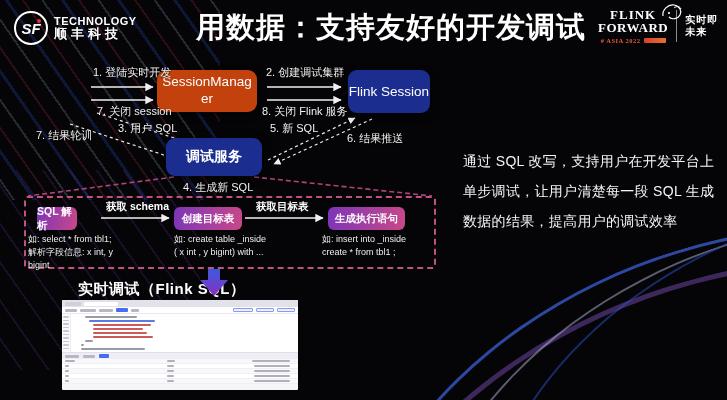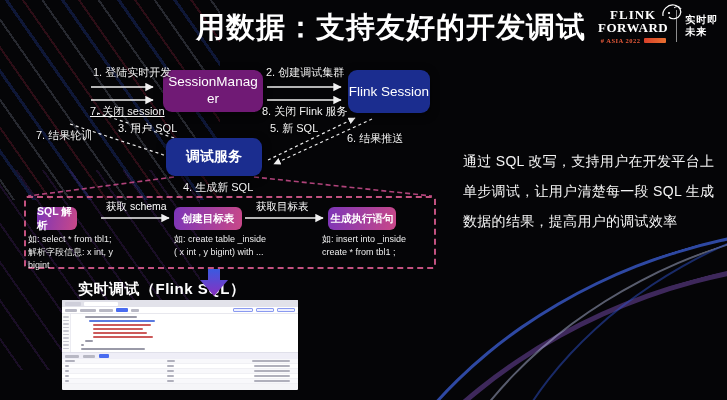--- a/index.html
+++ b/index.html
@@ -45,42 +45,42 @@
   .squirrel { position:absolute; right:-16px; top:-6px; }
   .flink-div { width:1px; height:32px; background:rgba(255,255,255,.55); }
   .flink-slogan { font-size:10px; font-weight:bold; line-height:1.25; letter-spacing:1px; }
 
   
   .node { position:absolute; display:flex; align-items:center; justify-content:center;
           text-align:center; color:#fff; border-radius:9px; font-weight:bold;
           box-shadow:0 2px 8px rgba(0,0,0,.6); }
   .node-user { left:25px; top:74px; width:65px; height:44px; font-size:15px;
                background:linear-gradient(135deg,#4a35a8,#b03090); }
-  .node-sm { left:163px; top:70px; width:100px; height:42px; font-size:13.5px; font-weight:normal;
-             background:#701a75; word-break:break-all; line-height:1.25; padding:0 3px; }
+  .node-sm { left:157px; top:70px; width:100px; height:42px; font-size:13.5px; font-weight:normal;
+             background:#c2410c; word-break:break-all; line-height:1.25; padding:0 3px; }
   .node-fs { left:348px; top:70px; width:82px; height:43px; font-size:13.5px; font-weight:normal;
              background:#1b2d8f; line-height:1.3; }
   .node-ds { left:166px; top:138px; width:96px; height:38px; font-size:14px;
              background:#1b2d8f; }
 
   .edge-label { position:absolute; font-size:11px; color:#f2f2f2; white-space:nowrap;
                 text-shadow:0 1px 2px #000; }
 
   svg.overlay { position:absolute; left:0; top:0; pointer-events:none; }
 
   
   .pipe-box { position:absolute; left:24px; top:196px; width:412px; height:73px;
               border:2px dashed #c2517f; border-radius:3px; }
   .step { position:absolute; display:flex; align-items:center; justify-content:center;
           border-radius:6px; font-size:10.5px; font-weight:bold; color:#fff;
           background:linear-gradient(100deg,#7c35b8,#c94888); }
   .step0 { left:37px; top:207px; width:40px; height:23px;border-radius:6px; }
   .step1 { left:174px; top:207px; width:68px; height:23px; }
-  .step2 { left:328px; top:207px; width:68px; height:23px; }
-  .pipe-arrow-label { position:absolute; font-size:10.5px; font-weight:normal; color:#fff; white-space:nowrap; }
+  .step2 { left:328px; top:207px; width:77px; height:23px; }
+  .pipe-arrow-label { position:absolute; font-size:10.5px; font-weight:bold; color:#fff; white-space:nowrap; }
   .example { position:absolute; font-size:9px; line-height:1.45; color:#eee; white-space:pre-line; }
   .ex0 { left:28px; top:233px; width:150px; }
   .ex1 { left:174px; top:233px; width:125px; }
   .ex2 { left:322px; top:233px; width:112px; }
 
   
   .preview-caption { position:absolute; left:78px; top:280px; font-size:15px; font-weight:bold; letter-spacing:.5px; }
   .down-arrow { position:absolute; left:200px; top:269px; }
 
   .ide { position:absolute; left:62px; top:300px; width:236px; height:90px;
@@ -113,20 +113,30 @@
 
 <div id="stage">
 
   <div class="streak s1"></div>
   <div class="streak s2"></div>
   <div class="arc a1"></div>
   <div class="arc a2"></div>
   <div class="arc a3"></div>
   <div class="arc a4"></div>
 
+  <div class="sf-logo">
+    <div class="sf-circle">
+      <span>SF</span>
+      <span class="sf-dot"></span>
+    </div>
+    <div class="sf-text">
+      <div class="sf-tech">TECHNOLOGY</div>
+      <div class="sf-cn">顺丰科技</div>
+    </div>
+  </div>
 
   <div class="slide-title">用数据：支持友好的开发调试</div>
 
   <div class="flink-logo">
     <div class="flink-main">
       <svg class="squirrel" width="24" height="22" viewBox="0 0 24 22">
         <path d="M3,14 C2,8 8,2 14,3 C20,4 22,9 20,13 C18,17 12,18 9,15" fill="none" stroke="#fff" stroke-width="1.2"></path>
         <path d="M14,6 C16,4 20,4 21,7" fill="none" stroke="#fff" stroke-width="1"></path>
         <circle cx="9" cy="11" r="1.1" fill="#fff"></circle>
       </svg>
@@ -166,21 +176,21 @@
 
     <line x1="101" y1="218" x2="169" y2="218" stroke="#f0f0f0" stroke-width="1.4" marker-end="url(#aw)"></line>
     <line x1="245" y1="218" x2="323" y2="218" stroke="#f0f0f0" stroke-width="1.4" marker-end="url(#aw)"></line>
   </svg>
 
   <div class="node node-sm">SessionManager</div>
   <div class="node node-ds">调试服务</div>
   <div class="node node-fs">Flink Session</div>
 
   <div class="edge-label" style="left:93px;  top:65px;">1. 登陆实时开发</div>
-  <div class="edge-label" style="left:90px;  top:104px;text-decoration:underline;">7. 关闭 session</div>
+  <div class="edge-label" style="left:97px;  top:104px;">7. 关闭 session</div>
   <div class="edge-label" style="left:266px; top:65px;">2. 创建调试集群</div>
   <div class="edge-label" style="left:262px; top:104px;">8. 关闭 Flink 服务</div>
   <div class="edge-label" style="left:118px; top:121px;">3. 用户 SQL</div>
   <div class="edge-label" style="left:36px;  top:128px;">7. 结果轮训</div>
   <div class="edge-label" style="left:270px; top:121px;">5. 新 SQL</div>
   <div class="edge-label" style="left:347px; top:131px;">6. 结果推送</div>
   <div class="edge-label" style="left:183px; top:180px;">4. 生成新 SQL</div>
 
   <div class="pipe-box"></div>
   <div class="step step0">SQL 解析</div>

